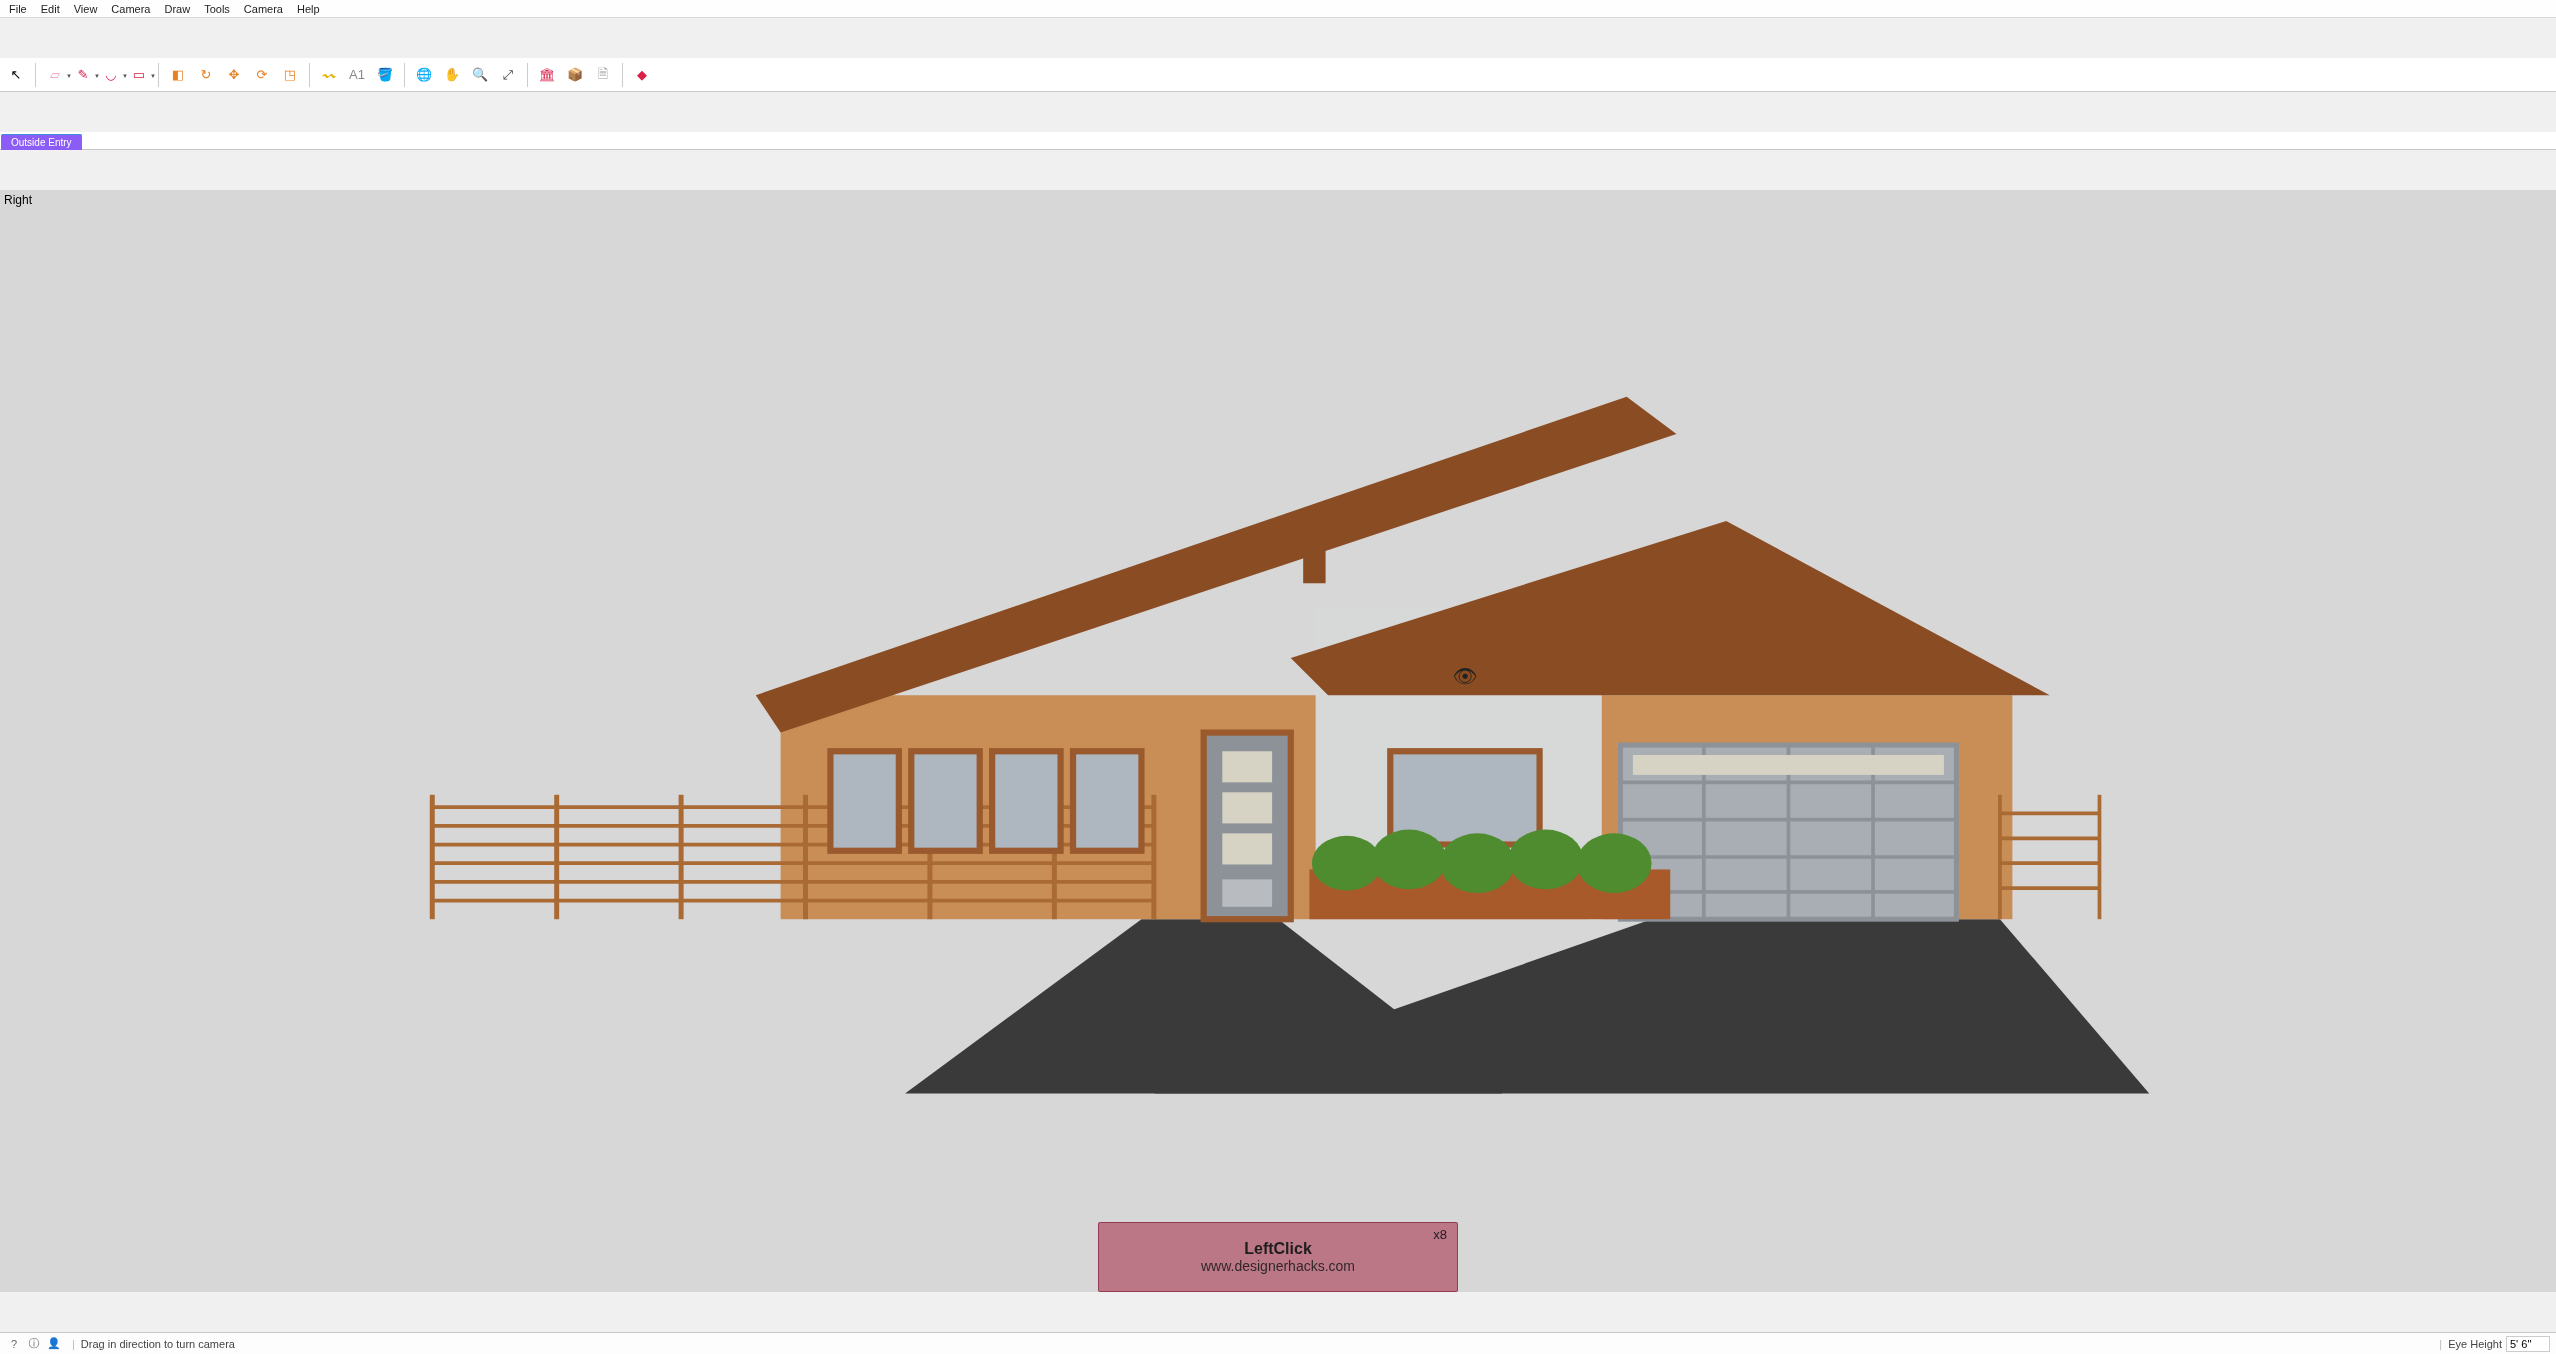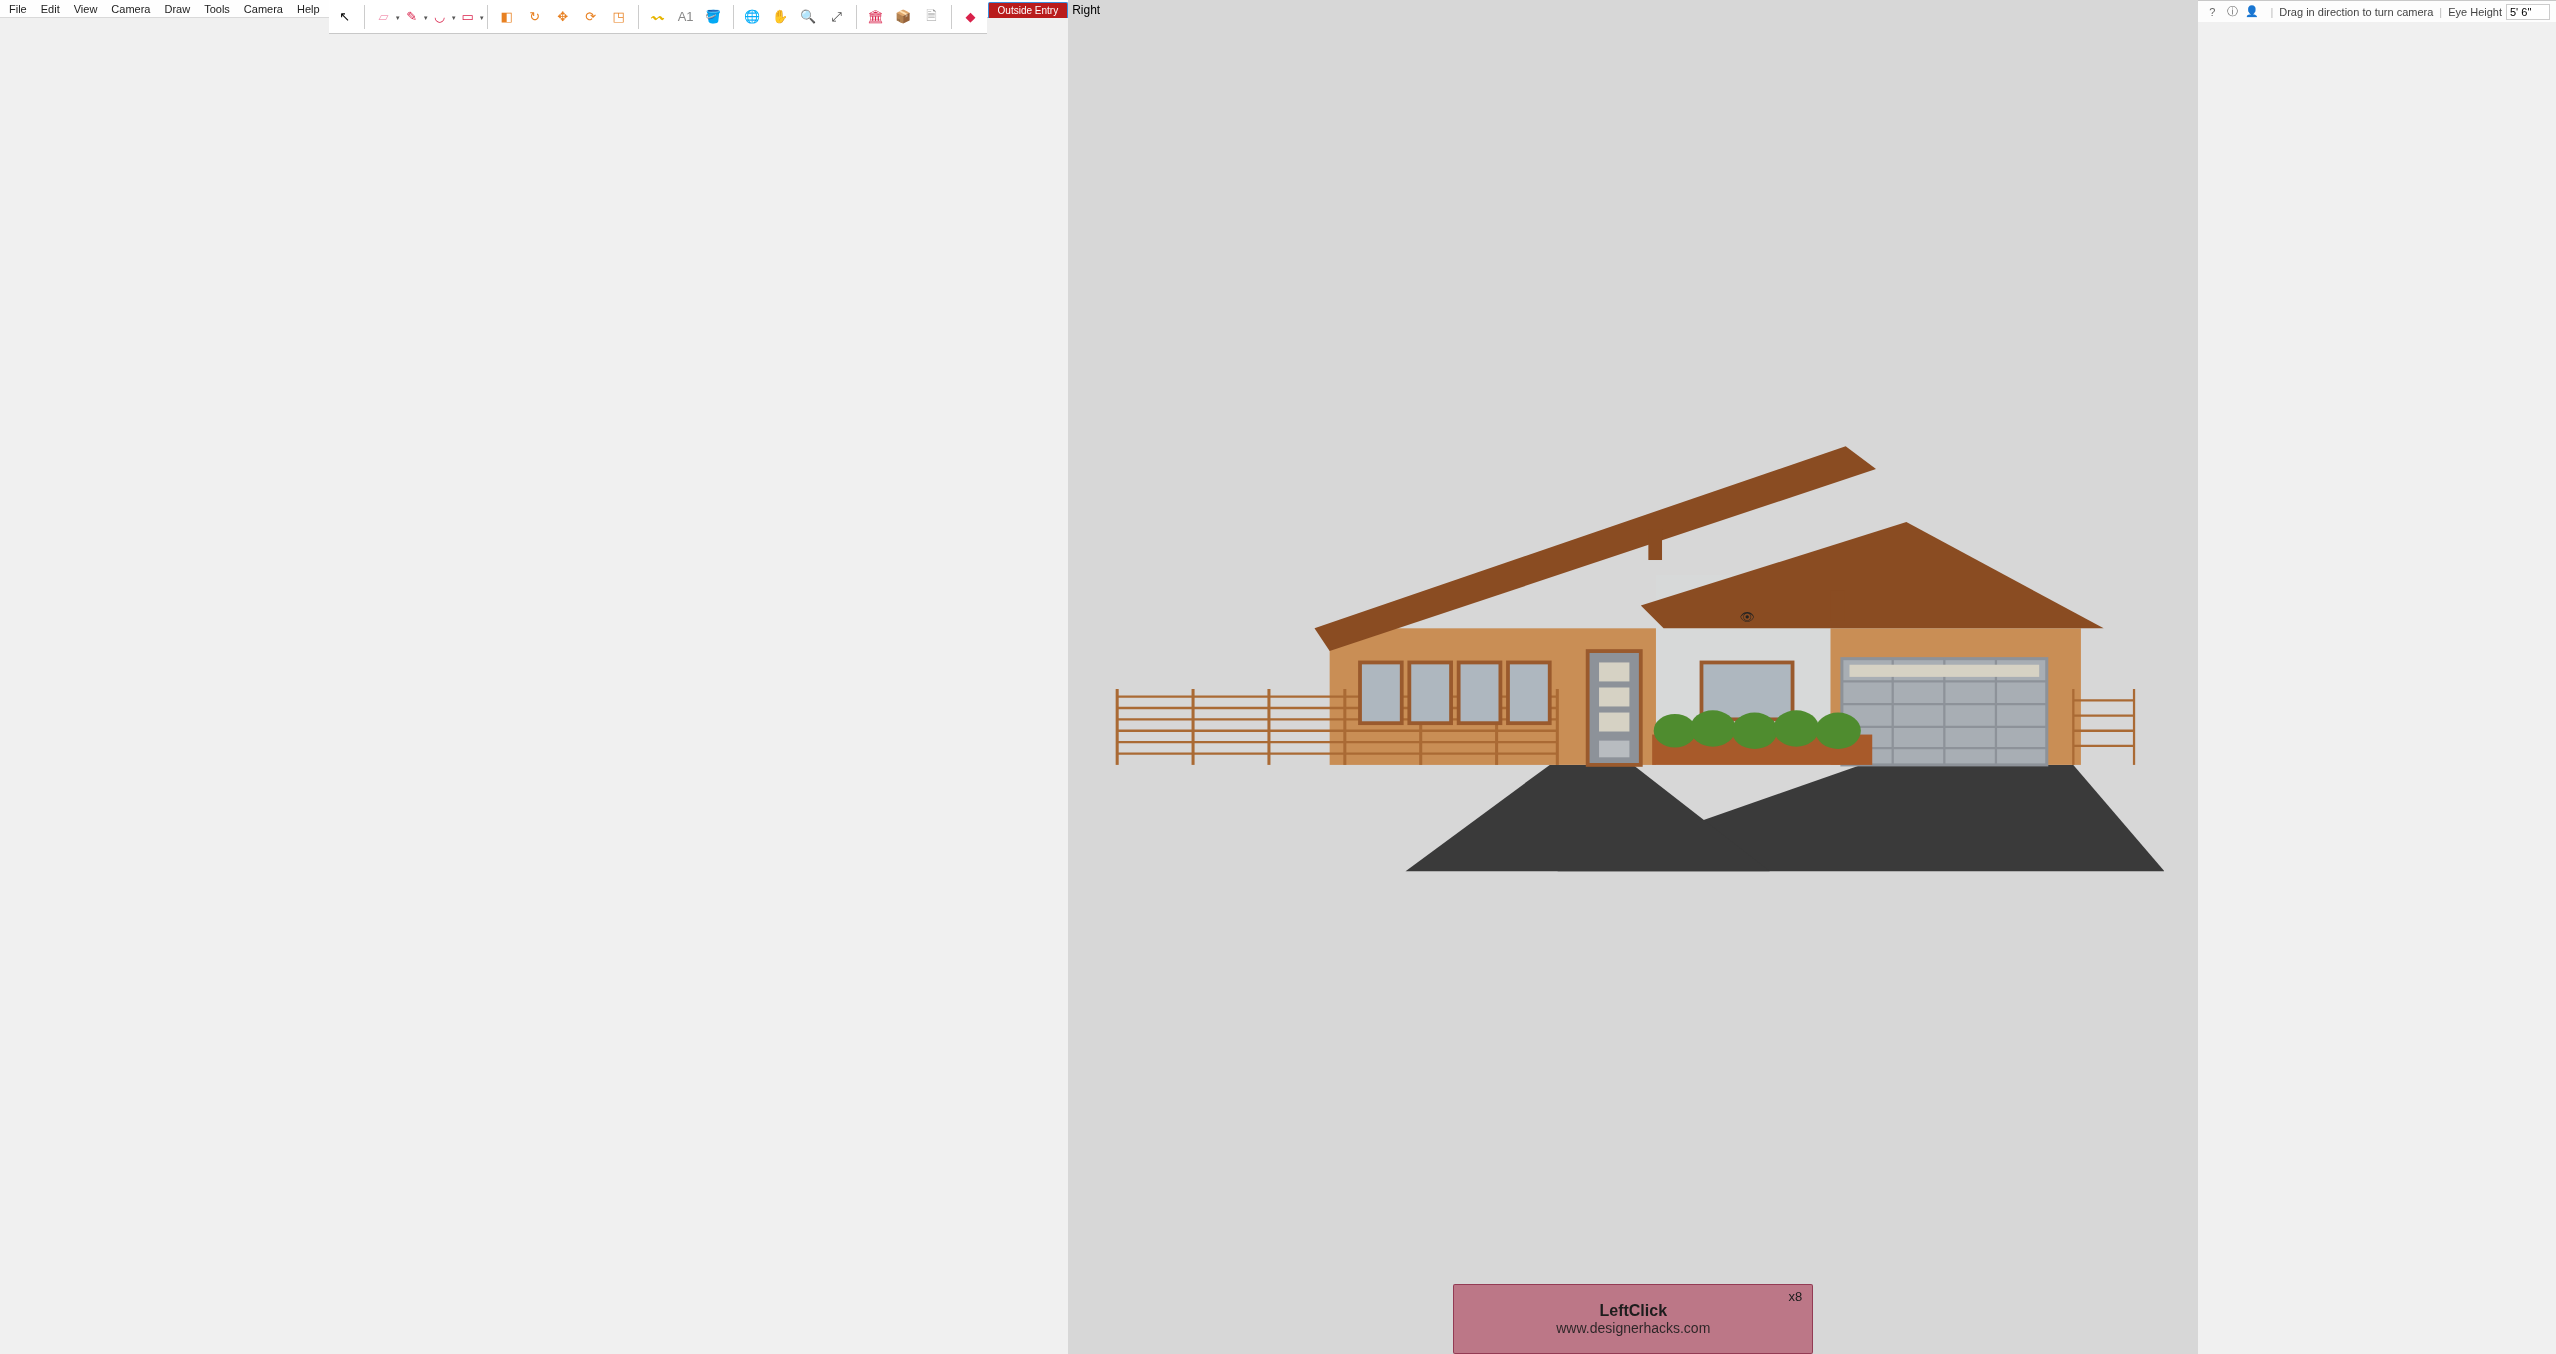--- a/index.html
+++ b/index.html
@@ -1,35 +1,35 @@
 <!DOCTYPE html>
 <html><head>
 <meta charset="utf-8">
 <style>
 * { margin:0; padding:0; box-sizing:border-box; font-family:"Segoe UI",Tahoma,Arial,sans-serif; }
 html,body { width:100%; height:100%; overflow:hidden; background:#f0f0f0; }
-.app { display:flex; flex-direction:row; width:100%; height:100%; }
+.app { display:flex; flex-direction:column; width:100%; height:100%;gap:40px; }
 
 
 .menubar { height:18px; background:#fefefe; border-bottom:1px solid #d9d9d9; display:flex; align-items:center; padding:0 2px; font-size:11px; color:#222; }
 .menubar .item { padding:2px 7px; cursor:default; }
 
 
 .toolbar { height:34px; background:#fff; border-bottom:1px solid #c8c8c8; display:flex; align-items:center; padding:0 4px; gap:4px; }
 .tbtn { width:24px; height:24px; display:flex; align-items:center; justify-content:center; border:1px solid transparent; border-radius:2px; cursor:default; position:relative; }
 .tbtn .drop { position:absolute; right:-6px; top:9px; font-size:6px; color:#555; }
 .tsep { width:1px; height:24px; background:#ccc; margin:0 3px; }
 
 
 .ico { width:18px; height:18px; display:flex; align-items:center; justify-content:center; font-size:13px; }
 
 
 .tabstrip { height:18px; background:#fff; border-bottom:1px solid #c8c8c8; display:flex; align-items:flex-end; font-size:10px; }
 .tabstrip .tab { padding:2px 9px; border:1px solid #3a8fde; border-bottom:none; border-radius:2px 2px 0 0; margin-left:1px; margin-bottom:-1px; }
-.tabstrip .tab.active { background:#b91c1c; color:#fff; }
+.tabstrip .tab.active { background:#8b5cf6; color:#fff; }
 
 
 .viewport { flex:1; position:relative; background:#d7d7d7; overflow:hidden;padding-left:32px; }
 .vplabel { position:absolute; top:3px; left:4px; font-size:12px; color:#000; }
 
 
 .house { position:absolute; left:3%; top:12%; width:94%; height:70%; }
 .house svg { width:100%; height:100%; }
 
 

